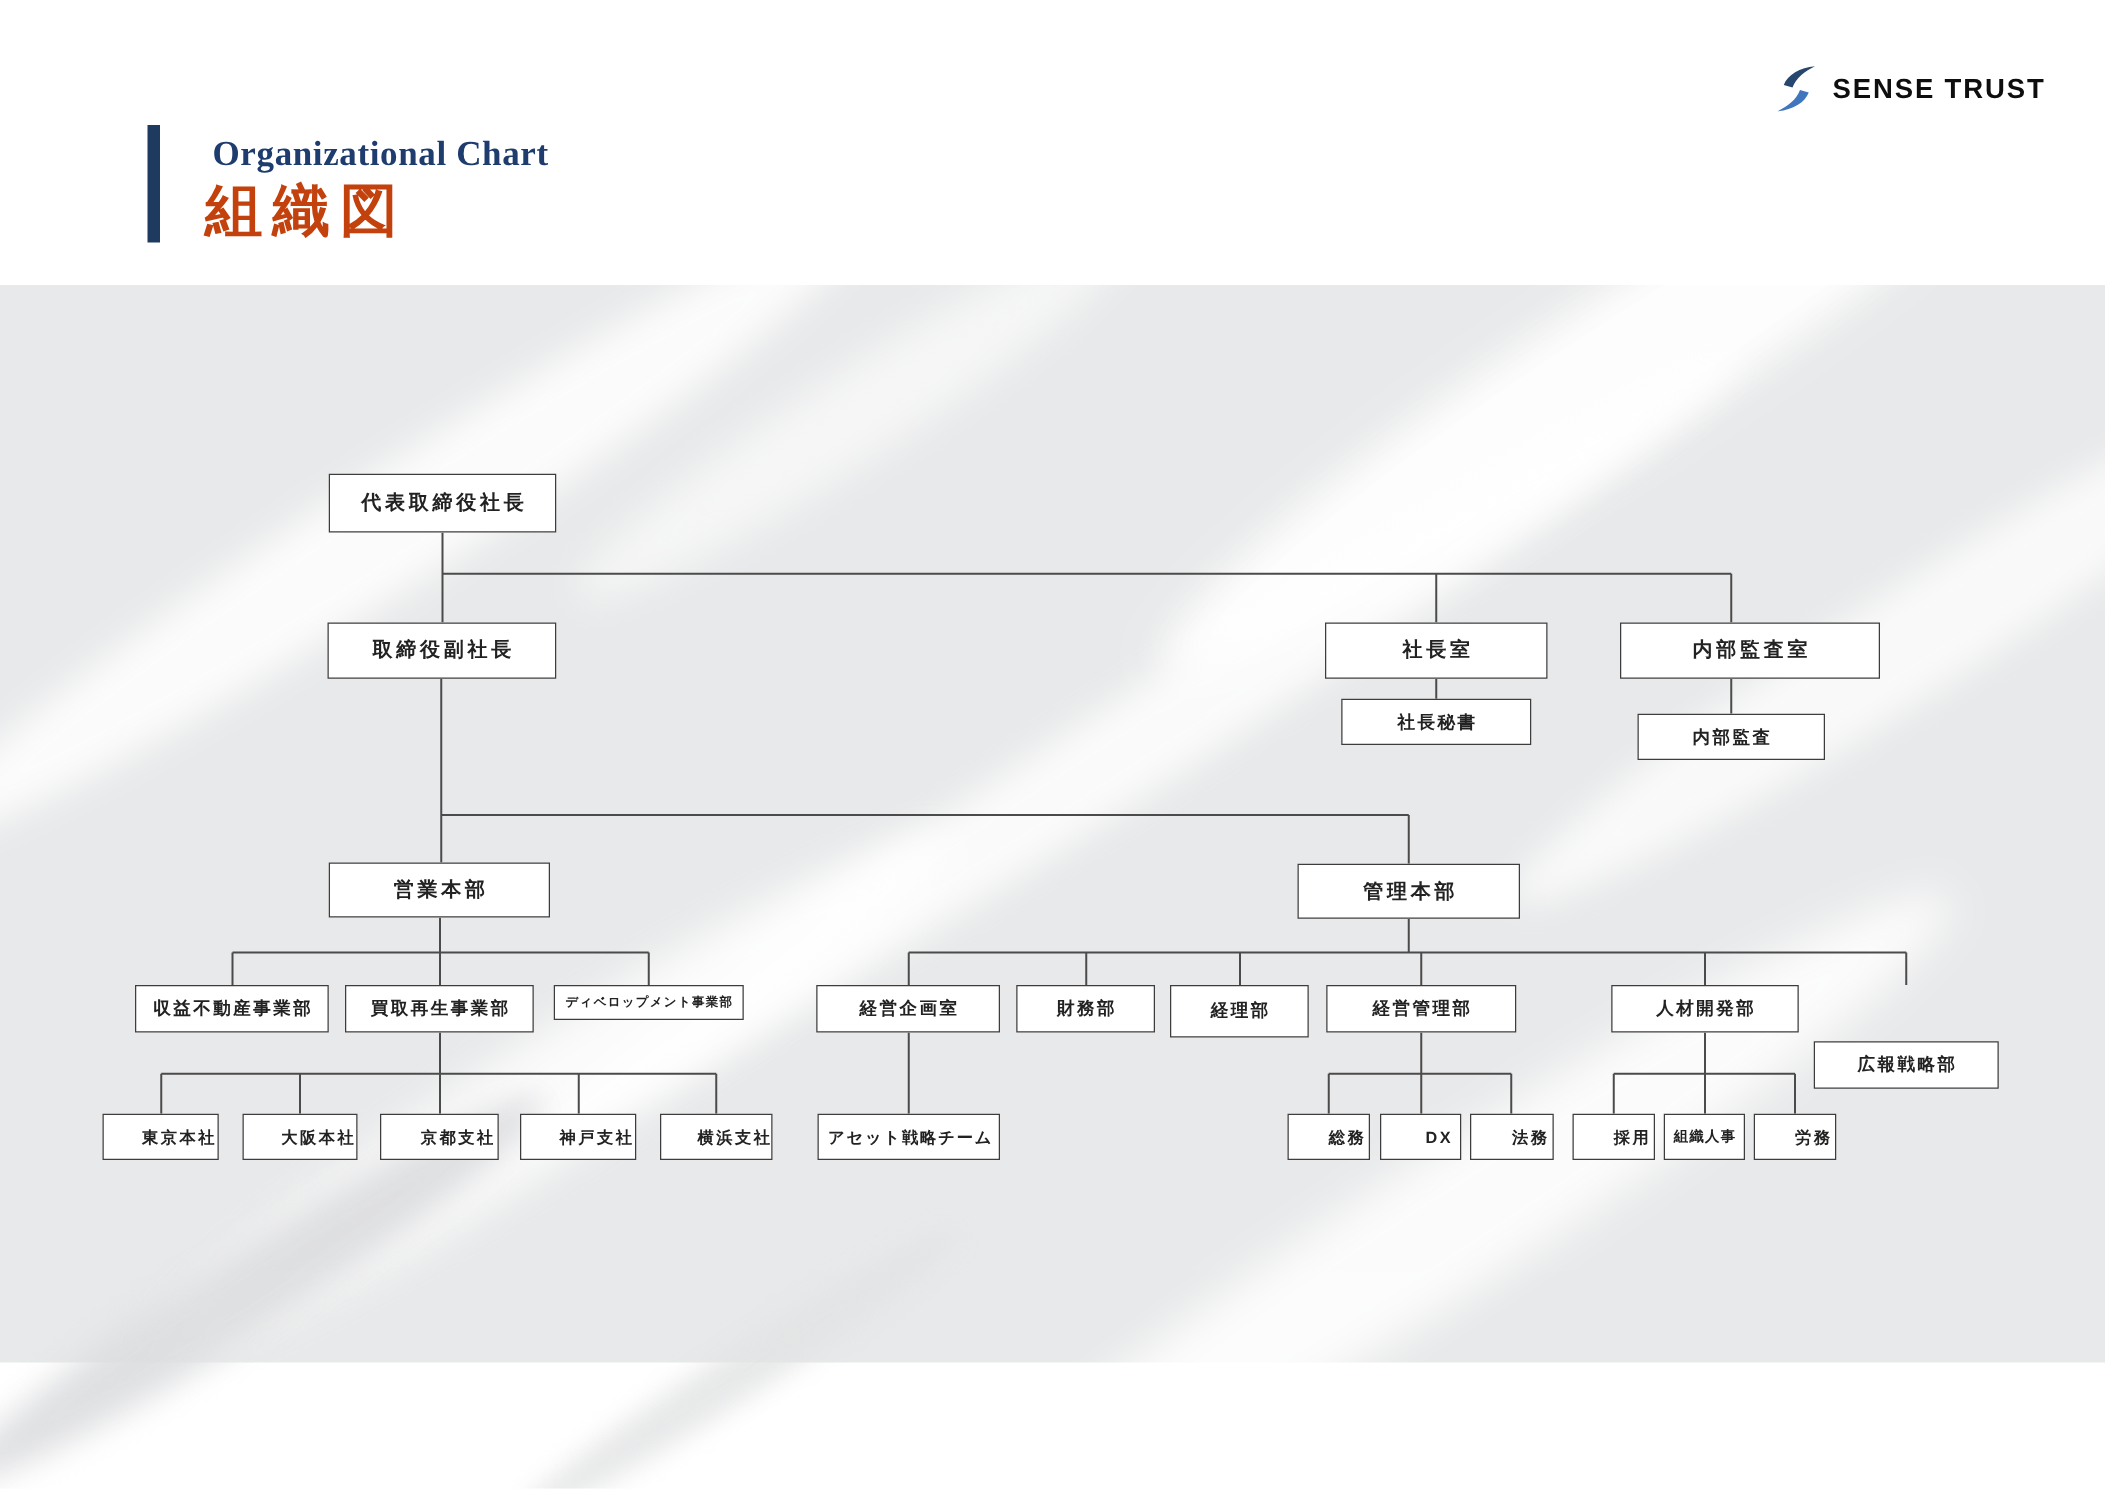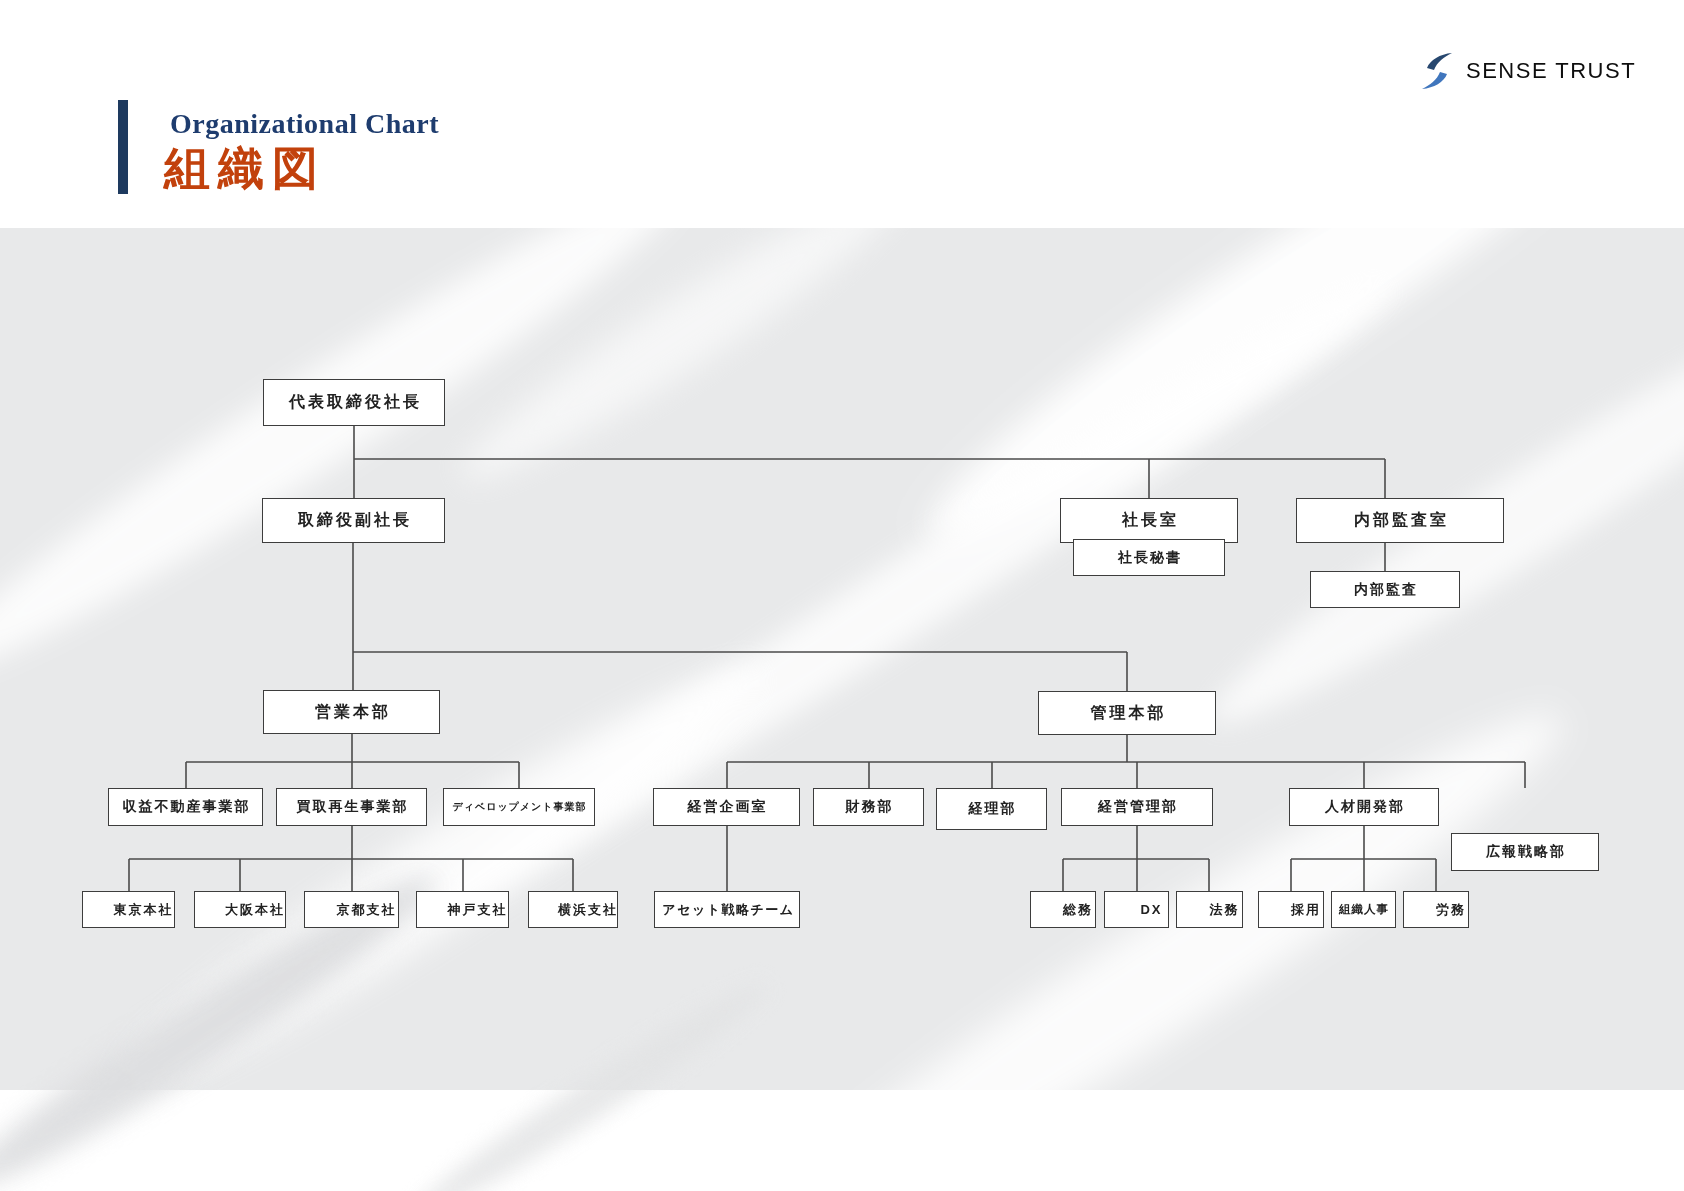--- a/index.html
+++ b/index.html
@@ -18,21 +18,21 @@
   .g1{left:-80px;top:1000px;width:560px;height:64px;background:#dcdddf;opacity:.9;filter:blur(12px);}
   .g2{left:380px;top:1080px;width:420px;height:40px;background:#e2e3e4;opacity:.8;filter:blur(10px);}
 
   
   .accent-bar{position:absolute;left:118px;top:100px;width:10px;height:94px;background:#1e3a5f;}
   .subtitle{position:absolute;left:170px;top:108px;font-family:"Liberation Serif","DejaVu Serif",serif;
             font-weight:bold;font-size:28px;color:#1e3c6e;letter-spacing:.5px;}
   .title{position:absolute;left:164px;top:138px;margin:0;font-family:"DejaVu Serif","Liberation Serif",serif;
          font-weight:600;font-size:46px;color:#c2410c;letter-spacing:8px;}
   .logo{position:absolute;left:1420px;top:52px;display:flex;align-items:center;gap:12px;}
-  .logo-text{font-size:22px;font-weight:400;color:#0e0e0e;letter-spacing:1.5px;white-space:nowrap;}
+  .logo-text{font-size:22px;font-weight:700;color:#0e0e0e;letter-spacing:1.5px;white-space:nowrap;}
 
   
   .lines{position:absolute;left:0;top:0;}
   .node{position:absolute;box-sizing:border-box;background:#fff;border:1.6px solid #3d3d3d;
         display:flex;align-items:center;justify-content:center;color:#222;font-weight:bold;
         font-size:16px;letter-spacing:3px;white-space:nowrap;text-indent:3px;}
   .md{font-size:14px;letter-spacing:2px;text-indent:2px;}
   .sm{font-size:13px;letter-spacing:2px;text-indent:2px;padding-left:28px;}
   .xs{font-size:10px;letter-spacing:1px;text-indent:1px;}
   .xxs{font-size:11.5px;letter-spacing:1px;text-indent:1px;}
@@ -79,29 +79,29 @@
       M1137 826 V891 M1063 859 H1209 M1063 859 V891 M1209 859 V891
       M1364 826 V891 M1291 859 H1436 M1291 859 V891 M1436 859 V891"></path>
   </svg>
 
   <div class="node" style="left:263px;top:379px;width:182px;height:47px">代表取締役社長</div>
 
   <div class="node" style="left:262px;top:498px;width:183px;height:45px">取締役副社長</div>
   <div class="node" style="left:1060px;top:498px;width:178px;height:45px">社長室</div>
   <div class="node" style="left:1296px;top:498px;width:208px;height:45px">内部監査室</div>
 
-  <div class="node md" style="left:1073px;top:539px;width:152px;height:37px">社長秘書</div>
+  <div class="node md" style="left:1073px;top:559px;width:152px;height:37px">社長秘書</div>
   <div class="node md" style="left:1310px;top:571px;width:150px;height:37px">内部監査</div>
 
   <div class="node" style="left:263px;top:690px;width:177px;height:44px">営業本部</div>
   <div class="node" style="left:1038px;top:691px;width:178px;height:44px">管理本部</div>
 
   <div class="node md" style="left:108px;top:788px;width:155px;height:38px">収益不動産事業部</div>
   <div class="node md" style="left:276px;top:788px;width:151px;height:38px">買取再生事業部</div>
-  <div class="node xs" style="left:443px;top:788px;width:152px;height:38px">ディベロップメント事業部</div>
+  <div class="node xs" style="left:443px;top:788px;width:152px;height:28px">ディベロップメント事業部</div>
 
   <div class="node sm" style="left:82px;top:891px;width:93px;height:37px">東京本社</div>
   <div class="node sm" style="left:194px;top:891px;width:92px;height:37px">大阪本社</div>
   <div class="node sm" style="left:304px;top:891px;width:95px;height:37px">京都支社</div>
   <div class="node sm" style="left:416px;top:891px;width:93px;height:37px">神戸支社</div>
   <div class="node sm" style="left:528px;top:891px;width:90px;height:37px">横浜支社</div>
 
   <div class="node md" style="left:653px;top:788px;width:147px;height:38px">経営企画室</div>
   <div class="node md" style="left:813px;top:788px;width:111px;height:38px">財務部</div>
   <div class="node md" style="left:936px;top:788px;width:111px;height:42px">経理部</div>

